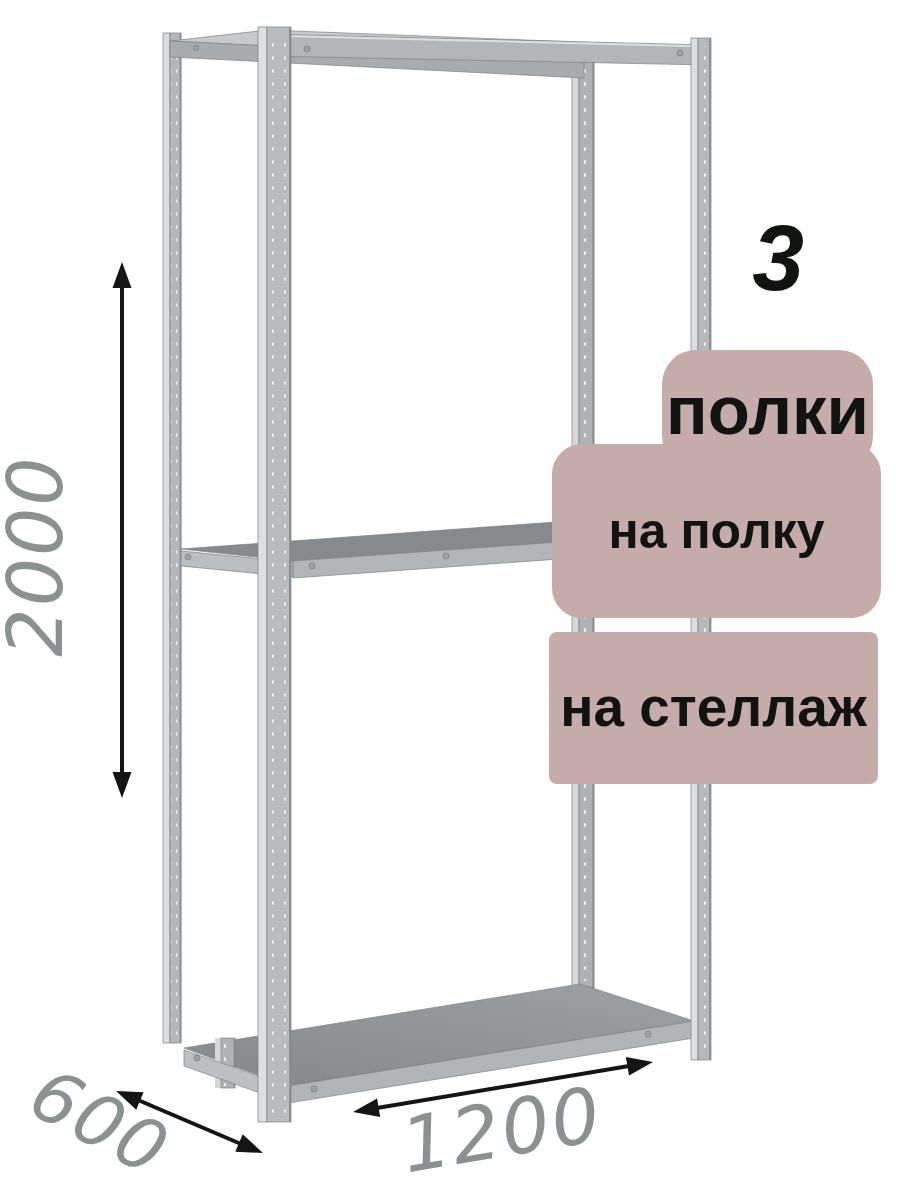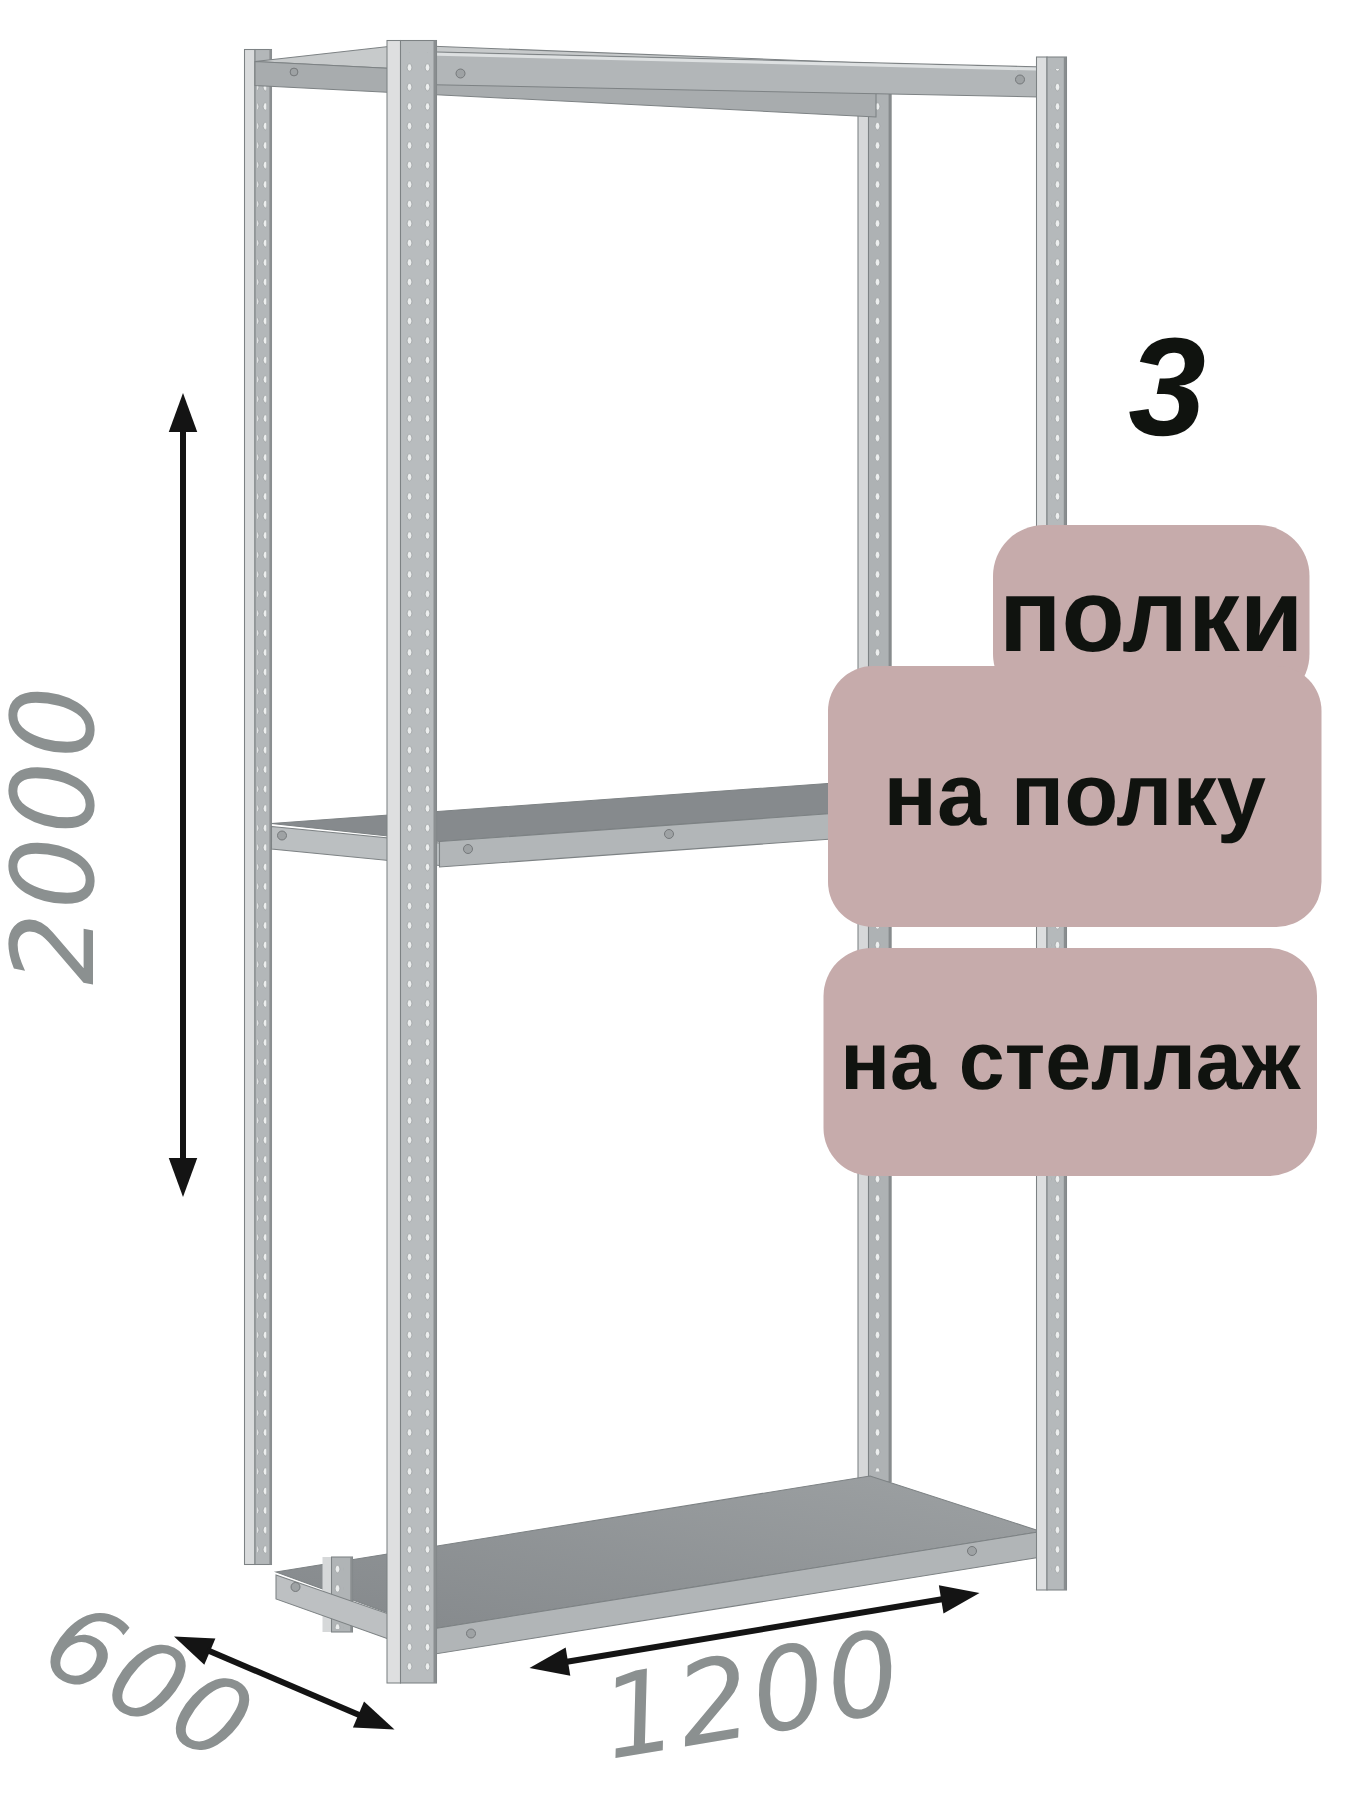--- a/index.html
+++ b/index.html
@@ -12,22 +12,22 @@
     position:absolute;left:728px;top:212px;width:100px;height:100px;
     font-size:93px;line-height:1;font-weight:bold;font-style:italic;
     color:#10130f;text-align:center;
   }
   .badge{
     position:absolute;background:#c6abab;color:#10130f;
     display:flex;flex-direction:column;align-items:center;justify-content:center;
     text-align:center;font-weight:bold;
   }
   .badge-shelves{left:662px;top:303px;width:211px;height:120px;border-radius:34px;font-size:69px;margin-top:47px;}
-  .badge-shelf-load{left:552px;top:444px;width:329px;height:174px;border-radius:30px;font-size:59px;line-height:1.38;}
-  .badge-rack-load{left:549px;top:632px;width:329px;height:152px;border-radius:32px;font-size:55px;line-height:1.27;}
+  .badge-shelf-load{left:552px;top:444px;width:329px;height:174px;border-radius:30px;font-size:50px;line-height:1.38;}
+  .badge-rack-load{left:549px;top:632px;width:329px;height:152px;border-radius:8px;font-size:55px;line-height:1.27;}
   .dim-text{
     font-family:"DejaVu Sans",sans-serif;font-style:italic;
     fill:#8b9090;letter-spacing:2px;
   }
   .metal-stroke{stroke:#7d8284;stroke-width:0.7;}
 </style>
 </head>
 <body>
 
 <div class="stage">

